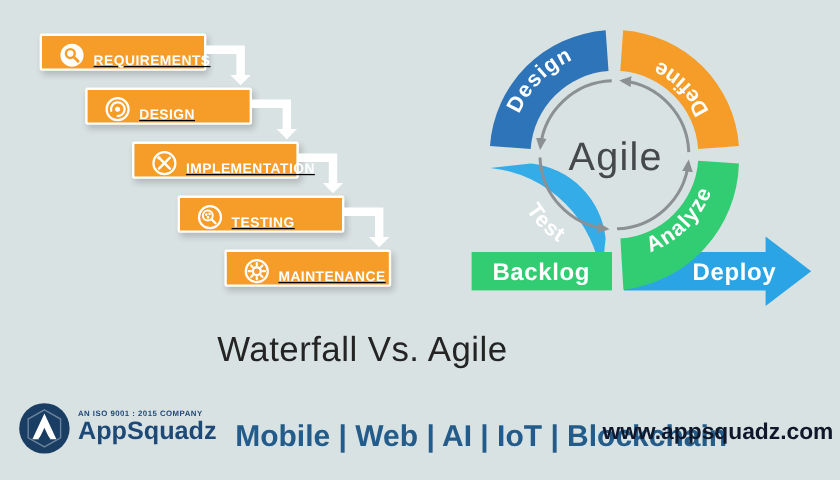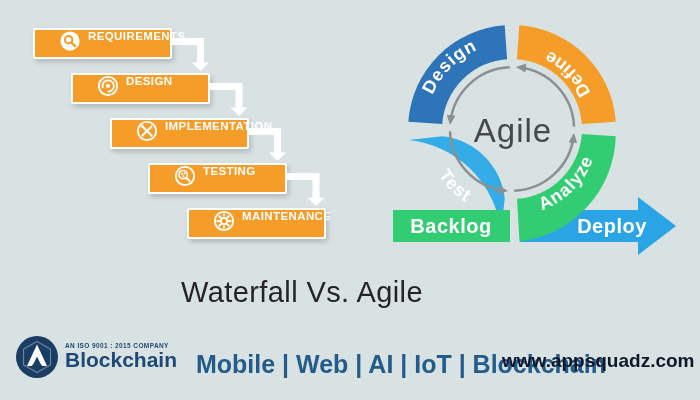--- a/index.html
+++ b/index.html
@@ -1,20 +1,20 @@
 <!DOCTYPE html>
 <html><head>
 <meta charset="utf-8">
 <style>
   html,body{margin:0;padding:0;background:#888;}
   .canvas{position:relative;width:700px;height:400px;background:#D9E2E3;overflow:hidden;
           font-family:"Liberation Sans",sans-serif;}
   .wf-box{position:absolute;width:139px;height:31px;background:#F59D28;border:2.5px solid #fff;
-          border-radius:2px;box-shadow:2px 3px 5px rgba(0,0,0,.18);display:flex;align-items:flex-start;
-          gap:7px;padding-left:24px;box-sizing:border-box;}
+          border-radius:2px;box-shadow:2px 3px 5px rgba(0,0,0,.18);display:flex;align-items:flex-end;
+          gap:7px;padding-left:14px;box-sizing:border-box;text-decoration:underline;}
   .wf-label{color:#fff;font-weight:bold;font-size:11.5px;letter-spacing:.4px;white-space:nowrap;}
   .wf-icon{width:22px;height:22px;flex:0 0 22px;}
   .overlay{position:absolute;left:0;top:0;width:700px;height:400px;pointer-events:none;}
   .title{position:absolute;top:276px;left:0;width:604px;text-align:center;font-size:29px;
          color:#242424;letter-spacing:.4px;}
   .footer-logo{position:absolute;left:15px;top:335px;display:flex;align-items:center;gap:6px;}
   .logo-text{display:flex;flex-direction:column;}
   .logo-tagline{font-size:6.5px;font-weight:bold;color:#1E4976;letter-spacing:.4px;}
   .logo-name{font-size:21px;font-weight:bold;color:#1E4976;line-height:1.05;}
   .footer-services{position:absolute;left:196px;top:350px;font-size:25px;font-weight:600;color:#235C8A;}
@@ -157,19 +157,19 @@
 
   <div class="footer-logo">
     <svg width="44" height="44" viewBox="0 0 44 44">
       <circle cx="22" cy="22" r="21" fill="#1A3E63"></circle>
       <polygon points="22,6.5 35.5,14.2 35.5,29.8 22,37.5 8.5,29.8 8.5,14.2" fill="none" stroke="rgba(255,255,255,0.35)" stroke-width="1.2"></polygon>
       <path d="M12,31 L22,9.5 L32,31 L26.5,31 L22,21.5 L17.5,31 Z" fill="#fff"></path>
       <path d="M17.5,31 L22,26 L26.5,31" fill="none" stroke="#1A3E63" stroke-width="1.4"></path>
     </svg>
     <div class="logo-text">
       <span class="logo-tagline">AN ISO 9001 : 2015 COMPANY</span>
-      <span class="logo-name">Blockchain</span>
+      <span class="logo-name">AppSquadz</span>
     </div>
   </div>
   <div class="footer-services">Mobile | Web | AI | IoT | Blockchain</div>
   <div class="footer-website">www.appsquadz.com</div>
 
 </div>
 
 </body></html>

